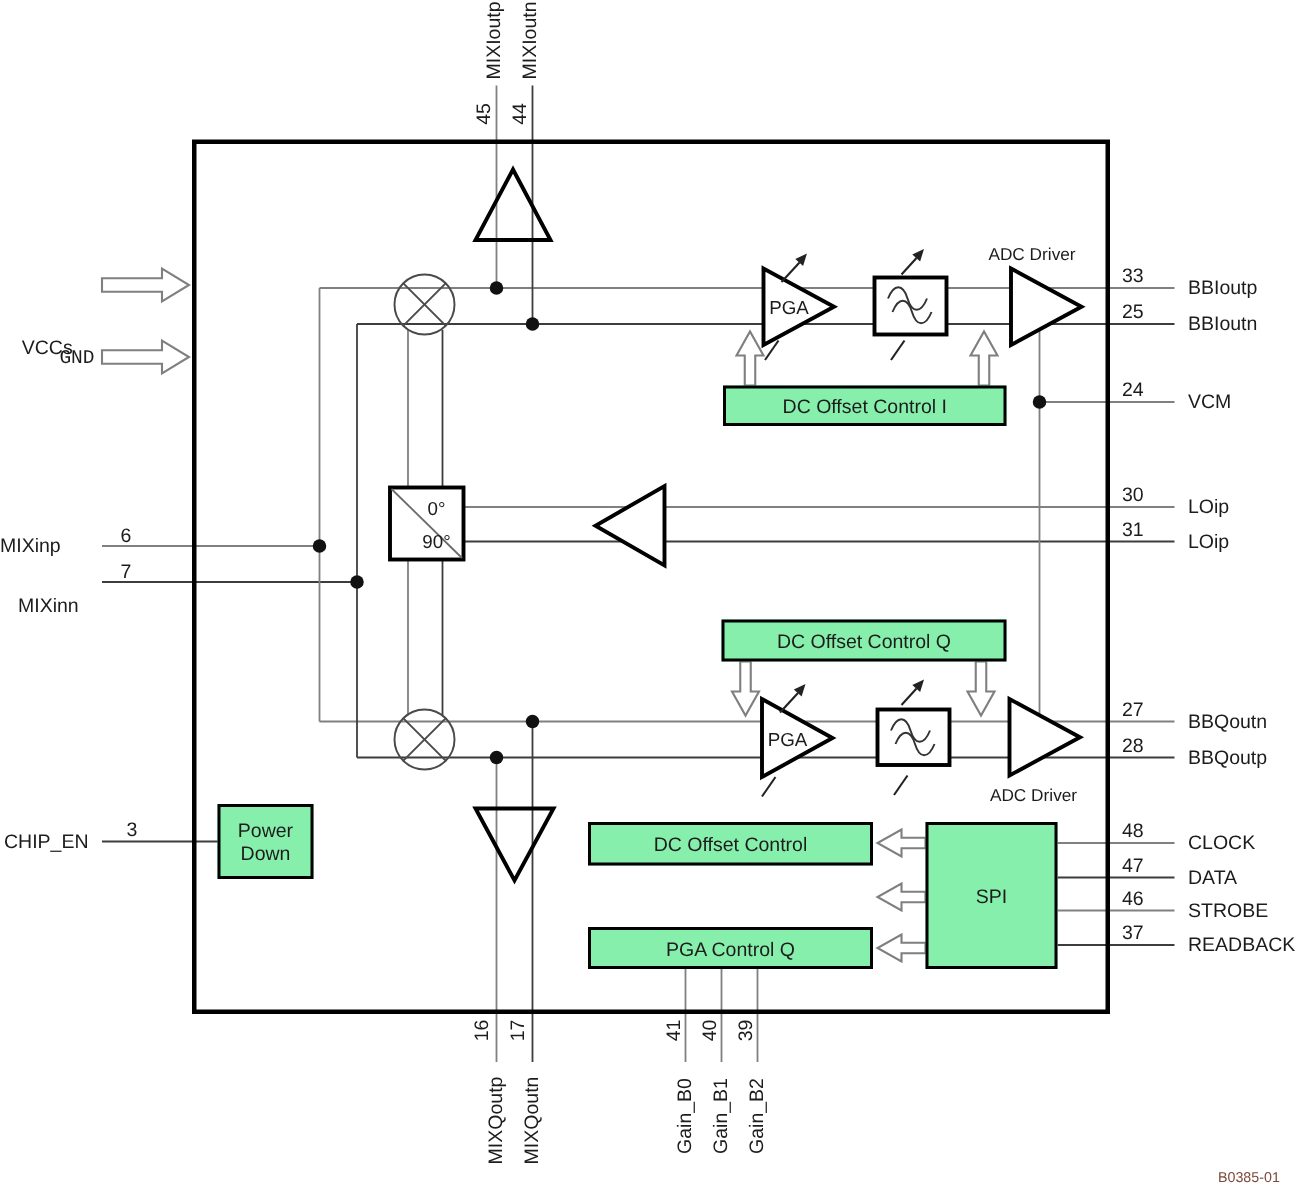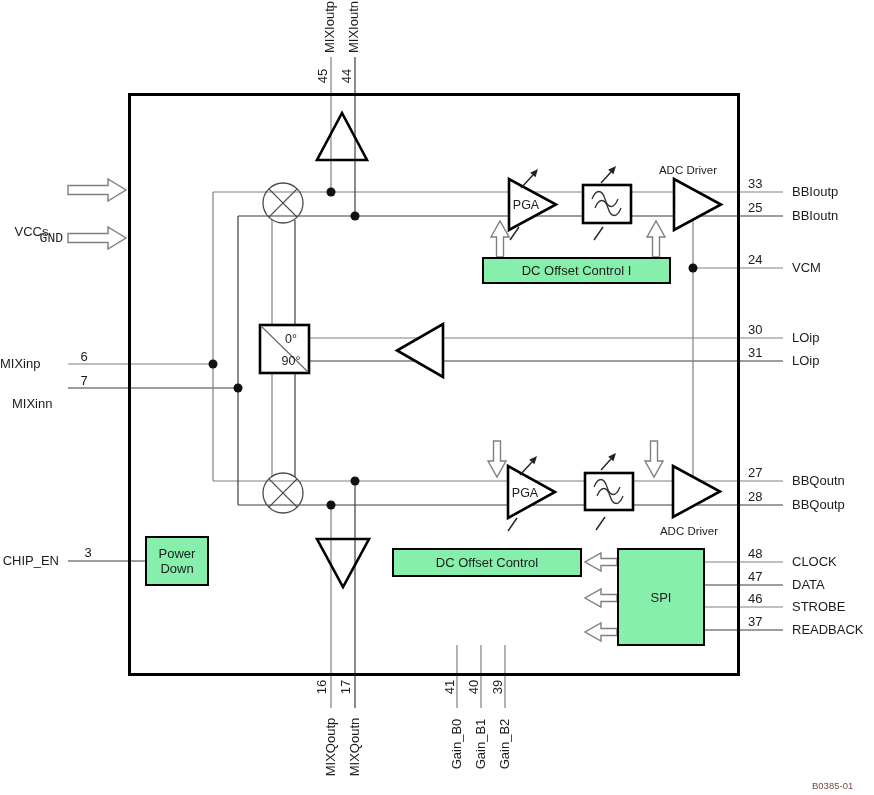--- a/index.html
+++ b/index.html
@@ -140,22 +140,28 @@
       <circle class="dot" cx="331" cy="505" r="4.5"></circle>
       <circle class="dot" cx="693" cy="268" r="4.5"></circle>
     </g>
   </svg>
 
   <div class="mainbox"></div>
 
   <div class="blockbox" style="left:482px;top:257px;width:189px;height:27px;">
     <span>DC Offset Control I</span>
   </div>
+  <div class="blockbox" style="left:481px;top:413px;width:190px;height:28px;">
+    <span>DC Offset Control Q</span>
+  </div>
   <div class="blockbox" style="left:392px;top:548px;width:190px;height:29px;">
     <span>DC Offset Control</span>
+  </div>
+  <div class="blockbox" style="left:392px;top:618px;width:190px;height:28px;">
+    <span>PGA Control Q</span>
   </div>
   <div class="blockbox" style="left:617px;top:548px;width:88px;height:98px;">
     <span>SPI</span>
   </div>
   <div class="blockbox" style="left:145px;top:536px;width:64px;height:50px;padding:0 3px;">
     <span>Power Down</span>
   </div>
 
   <span class="lbl ctr deg" style="left:291px;top:339px;">0°</span>
   <span class="lbl ctr deg" style="left:277px;top:361px;padding-left:28px;">90°</span>

